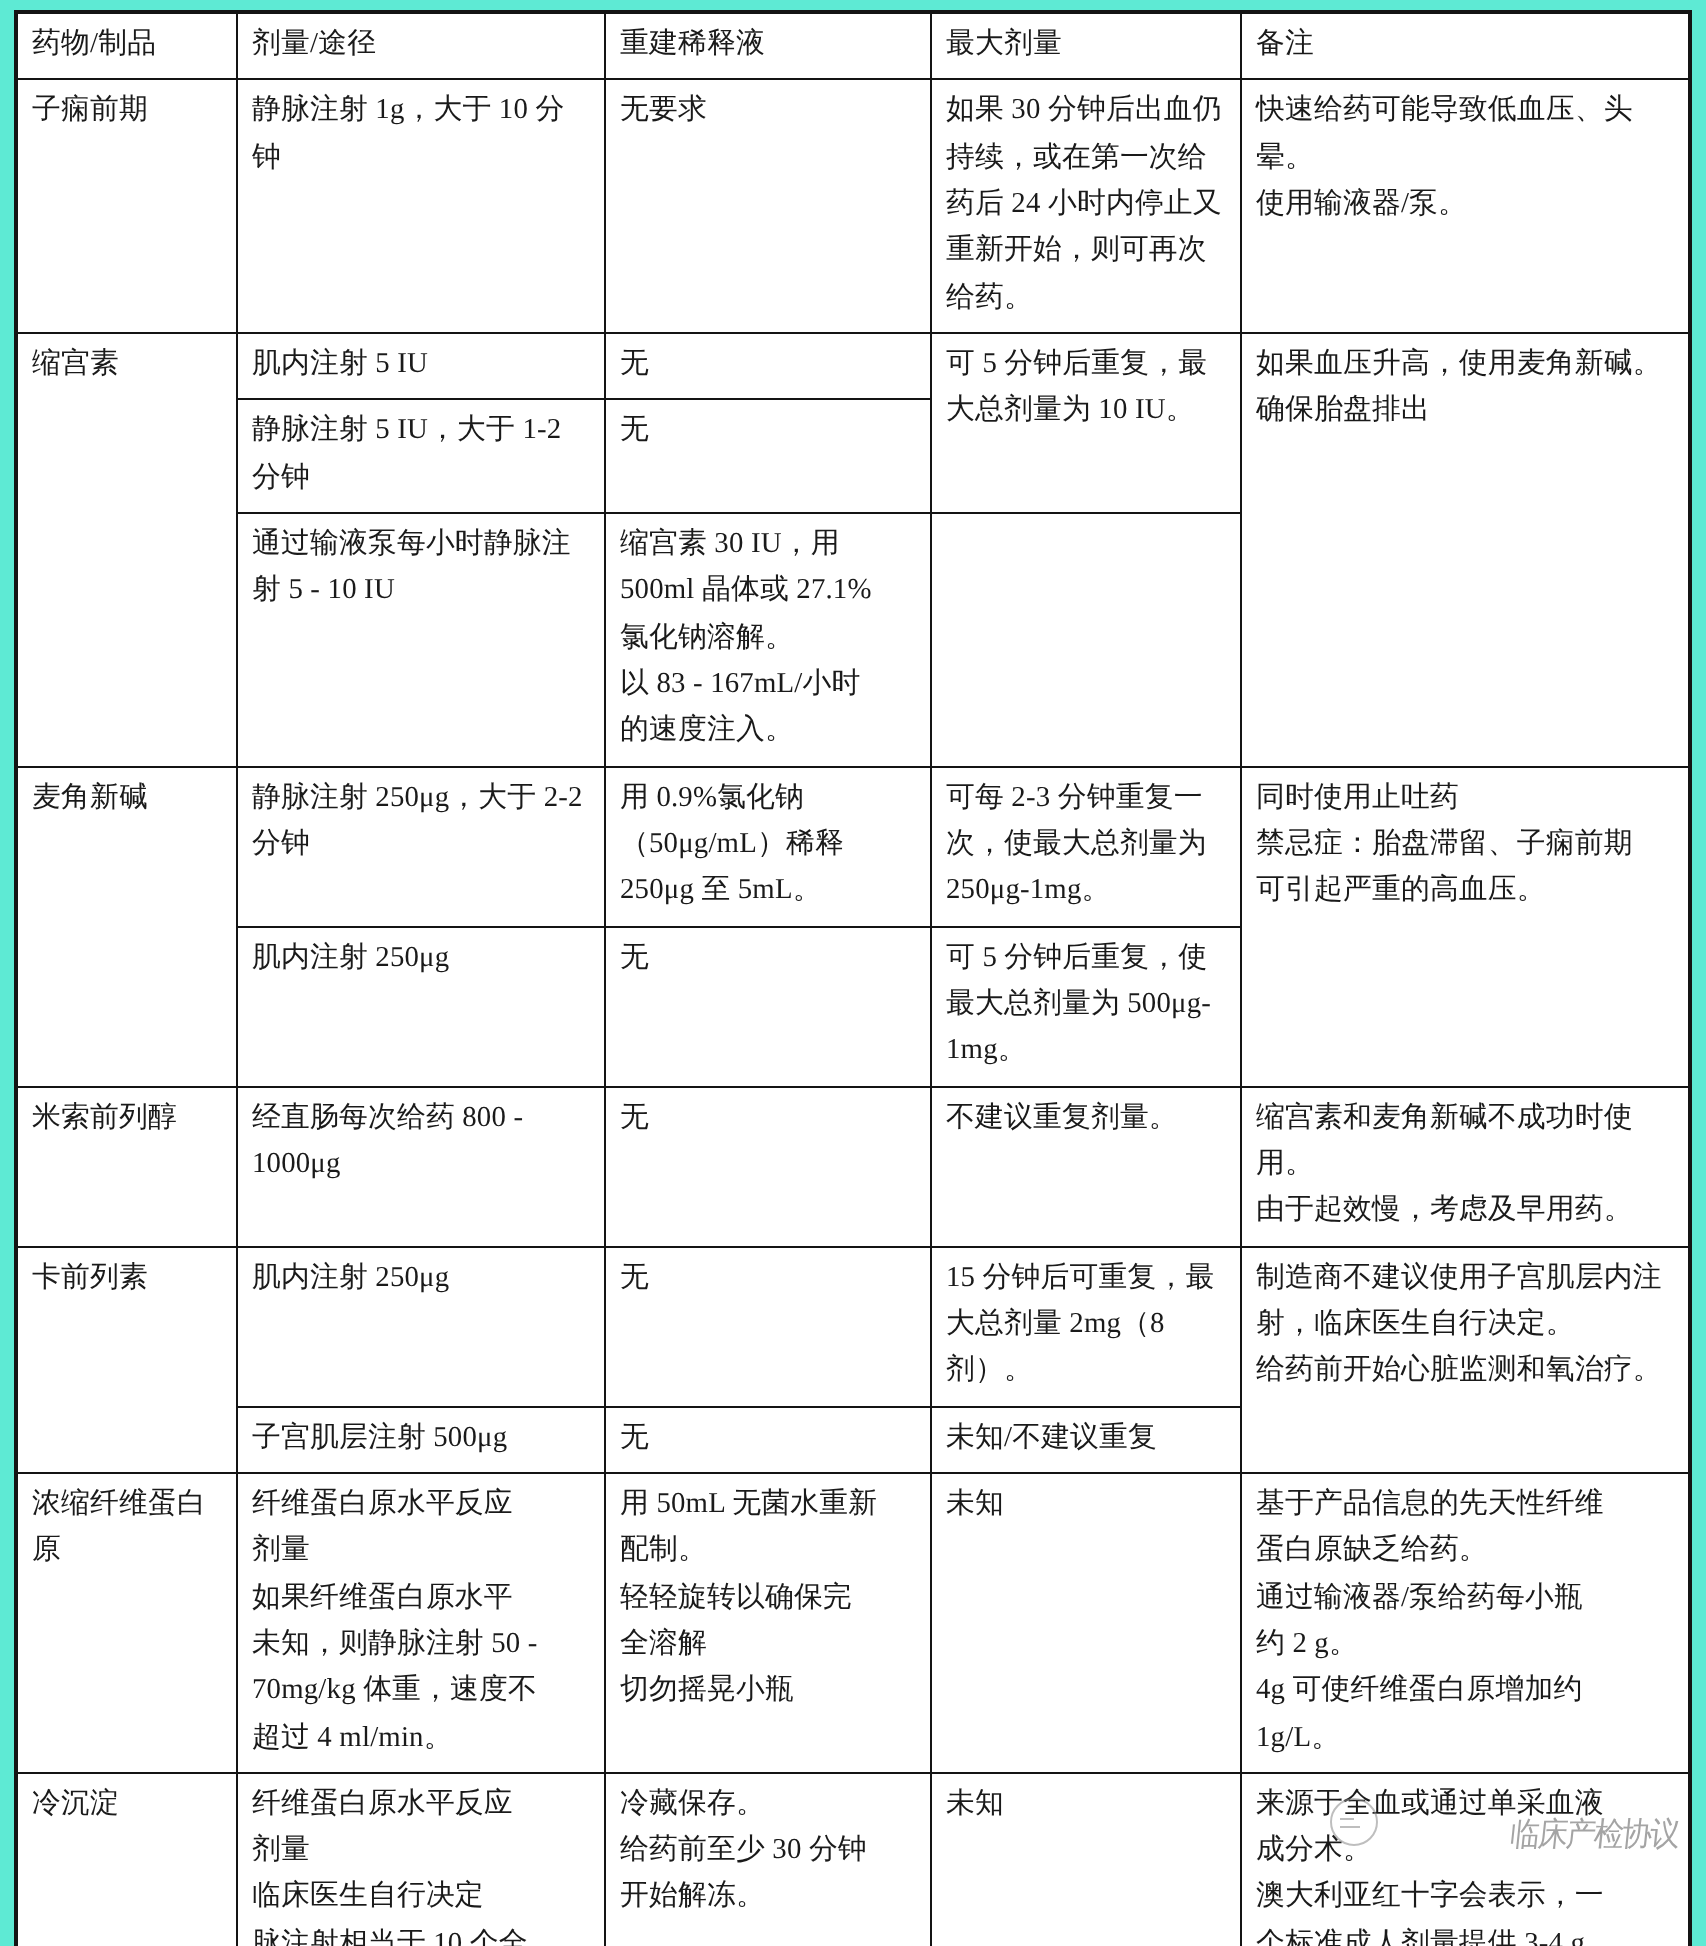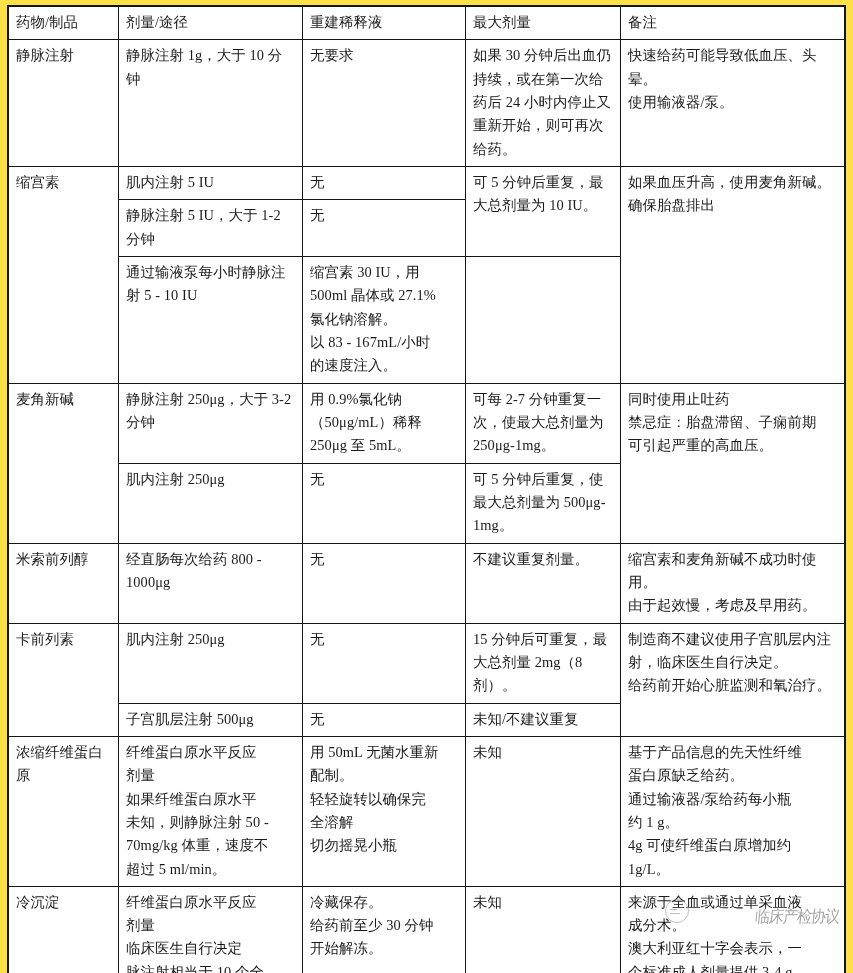--- a/index.html
+++ b/index.html
@@ -15,21 +15,21 @@
     color: #1a1a1a;
     position: relative;
   }
 
   #page {
     position: absolute;
     left: 0;
     top: 0;
     width: 853px;
     height: 973px;
-    background: #fde047;
+    background: #5eead4;
   }
 
   table.drug-table {
     position: absolute;
     left: 8px;
     top: 6px;
     width: 836px;
     border-collapse: collapse;
     table-layout: fixed;
     background: #fff;
@@ -153,21 +153,21 @@
         <td>剂量/途径</td>
         <td>重建稀释液</td>
         <td>最大剂量</td>
         <td>备注</td>
       </tr>
     </thead>
 
     <tbody>
 
       <tr class="h-tranex">
-        <td>静脉注射</td>
+        <td>子痫前期</td>
         <td>静脉注射 1g，大于 10 分钟</td>
         <td>无要求</td>
         <td>如果 30 分钟后出血仍持续，或在第一次给药后 24 小时内停止又重新开始，则可再次给药。</td>
         <td class="cell-lines">
           <p>快速给药可能导致低血压、头晕。</p>
           <p>使用输液器/泵。</p>
         </td>
       </tr>
 
       <tr class="h-oxy-im">
@@ -191,23 +191,23 @@
           <p>500ml 晶体或 27.1%</p>
           <p>氯化钠溶解。</p>
           <p>以 83 - 167mL/小时</p>
           <p>的速度注入。</p>
         </td>
         <td></td>
       </tr>
 
       <tr class="h-erg-iv">
         <td rowspan="2">麦角新碱</td>
-        <td>静脉注射 250μg，大于 3-2 分钟</td>
+        <td>静脉注射 250μg，大于 2-2 分钟</td>
         <td>用 0.9%氯化钠（50μg/mL）稀释 250μg 至 5mL。</td>
-        <td>可每 2-7 分钟重复一次，使最大总剂量为 250μg-1mg。</td>
+        <td>可每 2-3 分钟重复一次，使最大总剂量为 250μg-1mg。</td>
         <td rowspan="2" class="cell-lines">
           <p>同时使用止吐药</p>
           <p>禁忌症：胎盘滞留、子痫前期</p>
           <p>可引起严重的高血压。</p>
         </td>
       </tr>
       <tr class="h-erg-im">
         <td>肌内注射 250μg</td>
         <td>无</td>
         <td>可 5 分钟后重复，使最大总剂量为 500μg-1mg。</td>
@@ -241,35 +241,35 @@
       </tr>
 
       <tr class="h-fib">
         <td>浓缩纤维蛋白原</td>
         <td class="cell-lines">
           <p>纤维蛋白原水平反应</p>
           <p>剂量</p>
           <p>如果纤维蛋白原水平</p>
           <p>未知，则静脉注射 50 -</p>
           <p>70mg/kg 体重，速度不</p>
-          <p>超过 5 ml/min。</p>
+          <p>超过 4 ml/min。</p>
         </td>
         <td class="cell-lines">
           <p>用 50mL 无菌水重新</p>
           <p>配制。</p>
           <p>轻轻旋转以确保完</p>
           <p>全溶解</p>
           <p>切勿摇晃小瓶</p>
         </td>
         <td>未知</td>
         <td class="cell-lines">
           <p>基于产品信息的先天性纤维</p>
           <p>蛋白原缺乏给药。</p>
           <p>通过输液器/泵给药每小瓶</p>
-          <p>约 1 g。</p>
+          <p>约 2 g。</p>
           <p>4g 可使纤维蛋白原增加约</p>
           <p>1g/L。</p>
         </td>
       </tr>
 
       <tr class="h-cryo">
         <td>冷沉淀</td>
         <td class="cell-lines">
           <p>纤维蛋白原水平反应</p>
           <p>剂量</p>

